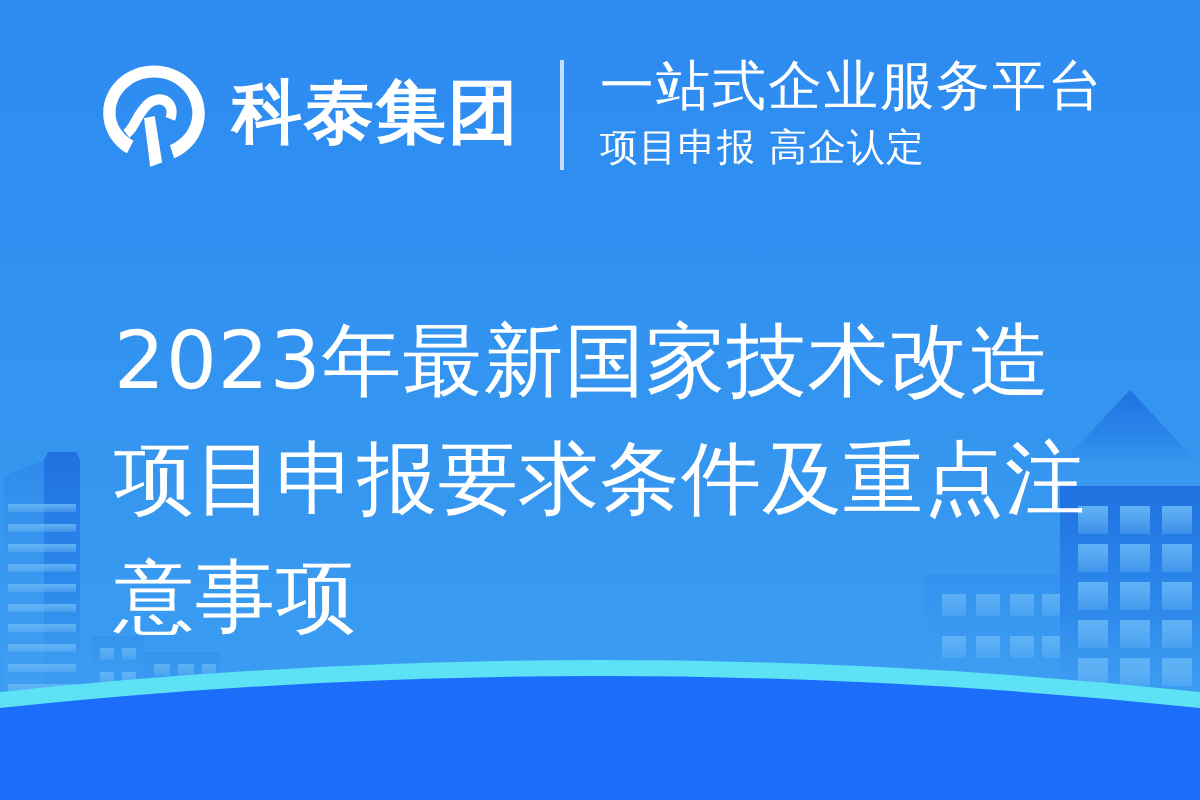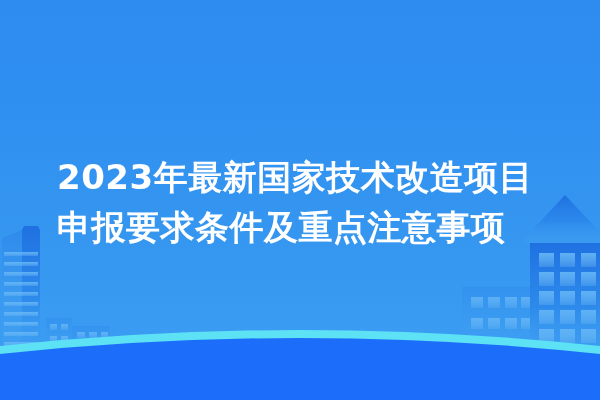--- a/index.html
+++ b/index.html
@@ -83,22 +83,22 @@
     font-family: "DejaVu Sans", "Liberation Sans", sans-serif;
   }
 
   
   .headline {
     position: absolute;
     left: 57px;
     top: 152px;
     width: 500px;
     color: #ffffff;
-    font-size: 34px;
-    font-weight: bold;
+    font-size: 40px;
+    font-weight: normal;
     line-height: 1.48;
     letter-spacing: 0.5px;
     z-index: 7;
     font-family: "DejaVu Sans", "Liberation Sans", sans-serif;
   }
 
   
   .arc {
     position: absolute;
     left: 0;
@@ -203,20 +203,38 @@
         <rect x="539" y="329" width="15" height="14"></rect>
         <rect x="560" y="329" width="15" height="14"></rect>
         <rect x="581" y="329" width="15" height="14"></rect>
         <rect x="539" y="348" width="15" height="11"></rect>
         <rect x="560" y="348" width="15" height="11"></rect>
         <rect x="581" y="348" width="15" height="11"></rect>
       </g>
     </g>
   </svg>
 
+  <div class="header">
+
+    <svg class="logo-mark" viewBox="0 0 64 64" aria-hidden="true">
+      <path fill="#ffffff" d="M32 3C16.5 3 4 14.6 4 29.2c0 9.4 5.2 17.6 13.1 22.3l3.6-6.9C14.6 41 10.8 35.5 10.8 29.2c0-10.8 9.5-19.6 21.2-19.6s21.2 8.8 21.2 19.6c0 7.9-5.1 14.7-12.4 17.8l2.3 7.2C53.4 49.9 60 40.3 60 29.2 60 14.6 47.5 3 32 3z"></path>
+      <path fill="#ffffff" d="M40.5 20.5c-3.6-2.4-8.5-2.3-12.6.9-3.2 2.5-5.9 6.5-8.6 11.4-1.3 2.3-2.5 4.4-4.2 5.8l3.4 4.3c2.6-2.1 4.2-4.9 5.6-7.4 2.4-4.3 4.6-7.7 6.8-9.4 2.3-1.8 4.6-1.9 6.2-.9 1.9 1.3 2.3 3.6 1.3 6.2l5.2 2.1c1.9-4.9.9-10.1-3.1-13z"></path>
+      <path fill="#ffffff" d="M26.5 32.1l3.4 26.8 6.6-2.4-4.1-25.6z"></path>
+      <circle cx="27.5" cy="25.8" r="2.6" fill="#ffffff"></circle>
+    </svg>
+
+    <div class="brand-name">科泰集团</div>
+
+    <div class="divider"></div>
+
+    <div class="tagline">
+      <div class="tagline-main">一站式企业服务平台</div>
+      <div class="tagline-sub">项目申报 高企认定</div>
+    </div>
+  </div>
 
   <div class="headline">2023年最新国家技术改造项目申报要求条件及重点注意事项</div>
 
   <svg class="arc" viewBox="0 0 600 80" preserveAspectRatio="none" aria-hidden="true">
     <path d="M0,26 Q300,-6 600,26 L600,80 L0,80 Z" fill="#5CE1F5"></path>
     <path d="M0,34 Q300,2 600,34 L600,80 L0,80 Z" fill="#1C6EFA"></path>
   </svg>
 
 </div>
 

